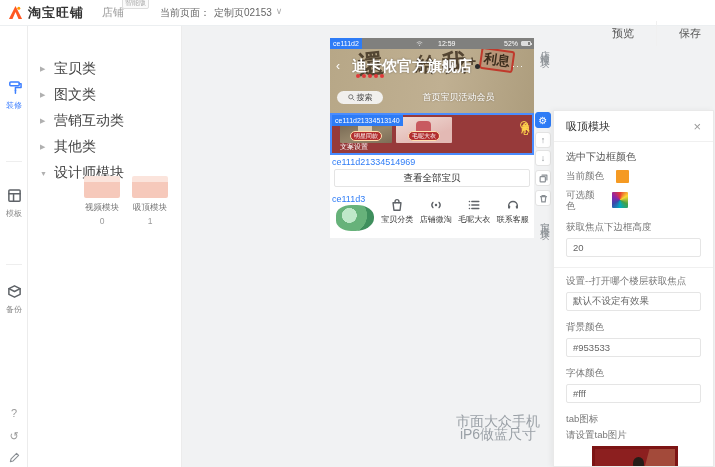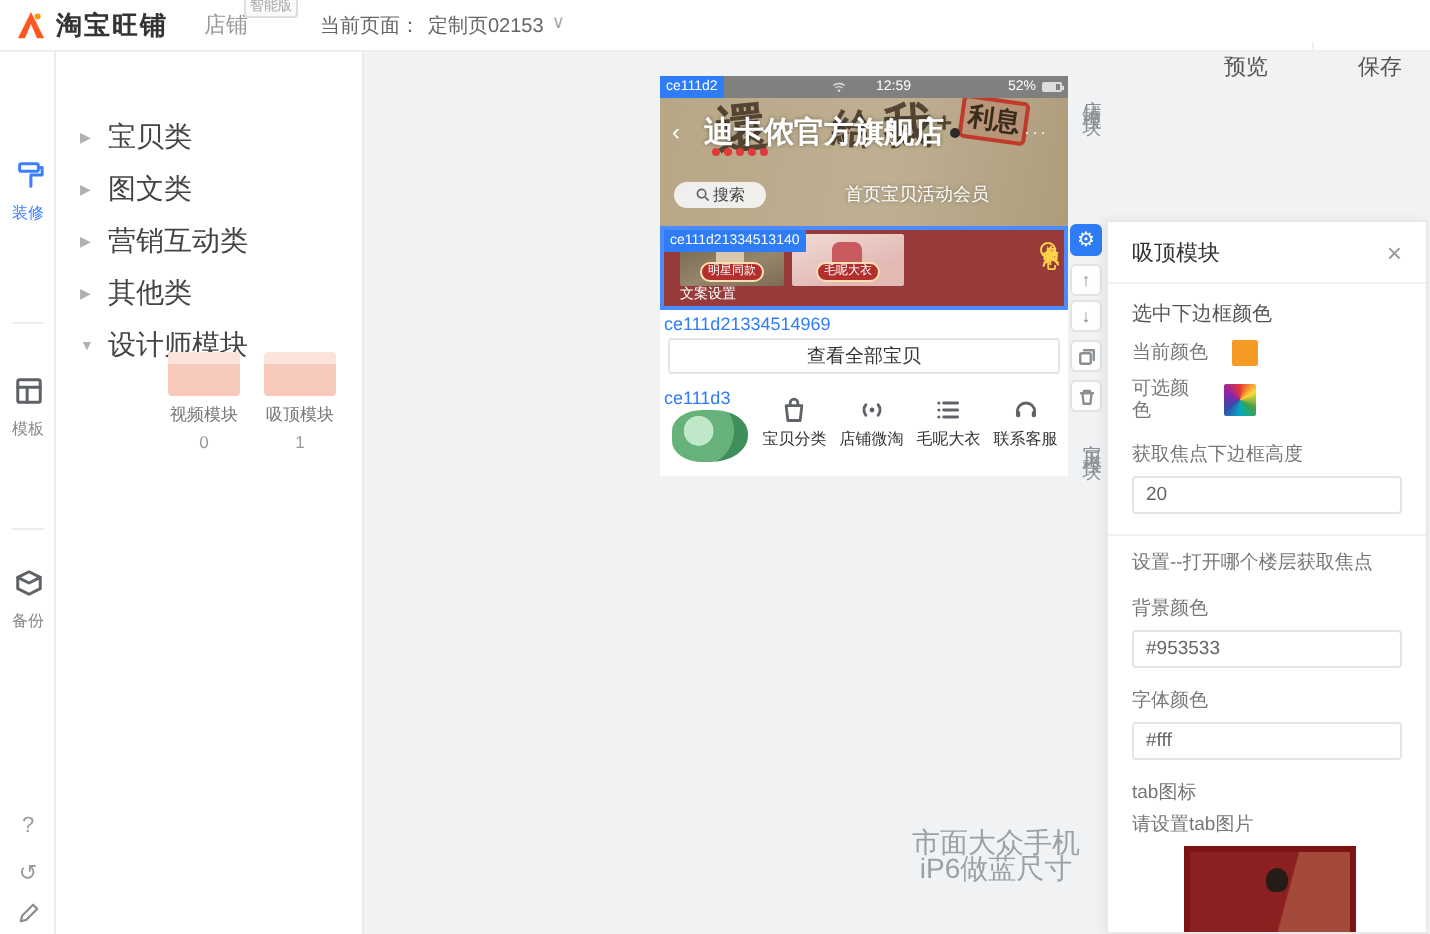--- a/index.html
+++ b/index.html
@@ -396,20 +396,21 @@
     <span class="p-lab narrow">可选颜色</span>
     <span class="swatch rainbow"></span>
   </div>
 
   <div class="p-label-block">获取焦点下边框高度</div>
   <input class="p-input" value="20" style="">
 
   <div class="p-hr" style="margin-top:10px"></div>
 
   <div class="p-label-block" style="margin-top:7px">设置--打开哪个楼层获取焦点</div>
+  <input class="p-input" value="默认不设定有效果" style="">
 
   <div class="p-label-block">背景颜色</div>
   <input class="p-input" value="#953533" style="">
 
   <div class="p-label-block">字体颜色</div>
   <input class="p-input" value="#fff" style="">
 
   <div class="p-label-block">tab图标</div>
   <div class="p-label-block" style="margin-top:3px">请设置tab图片</div>
 

